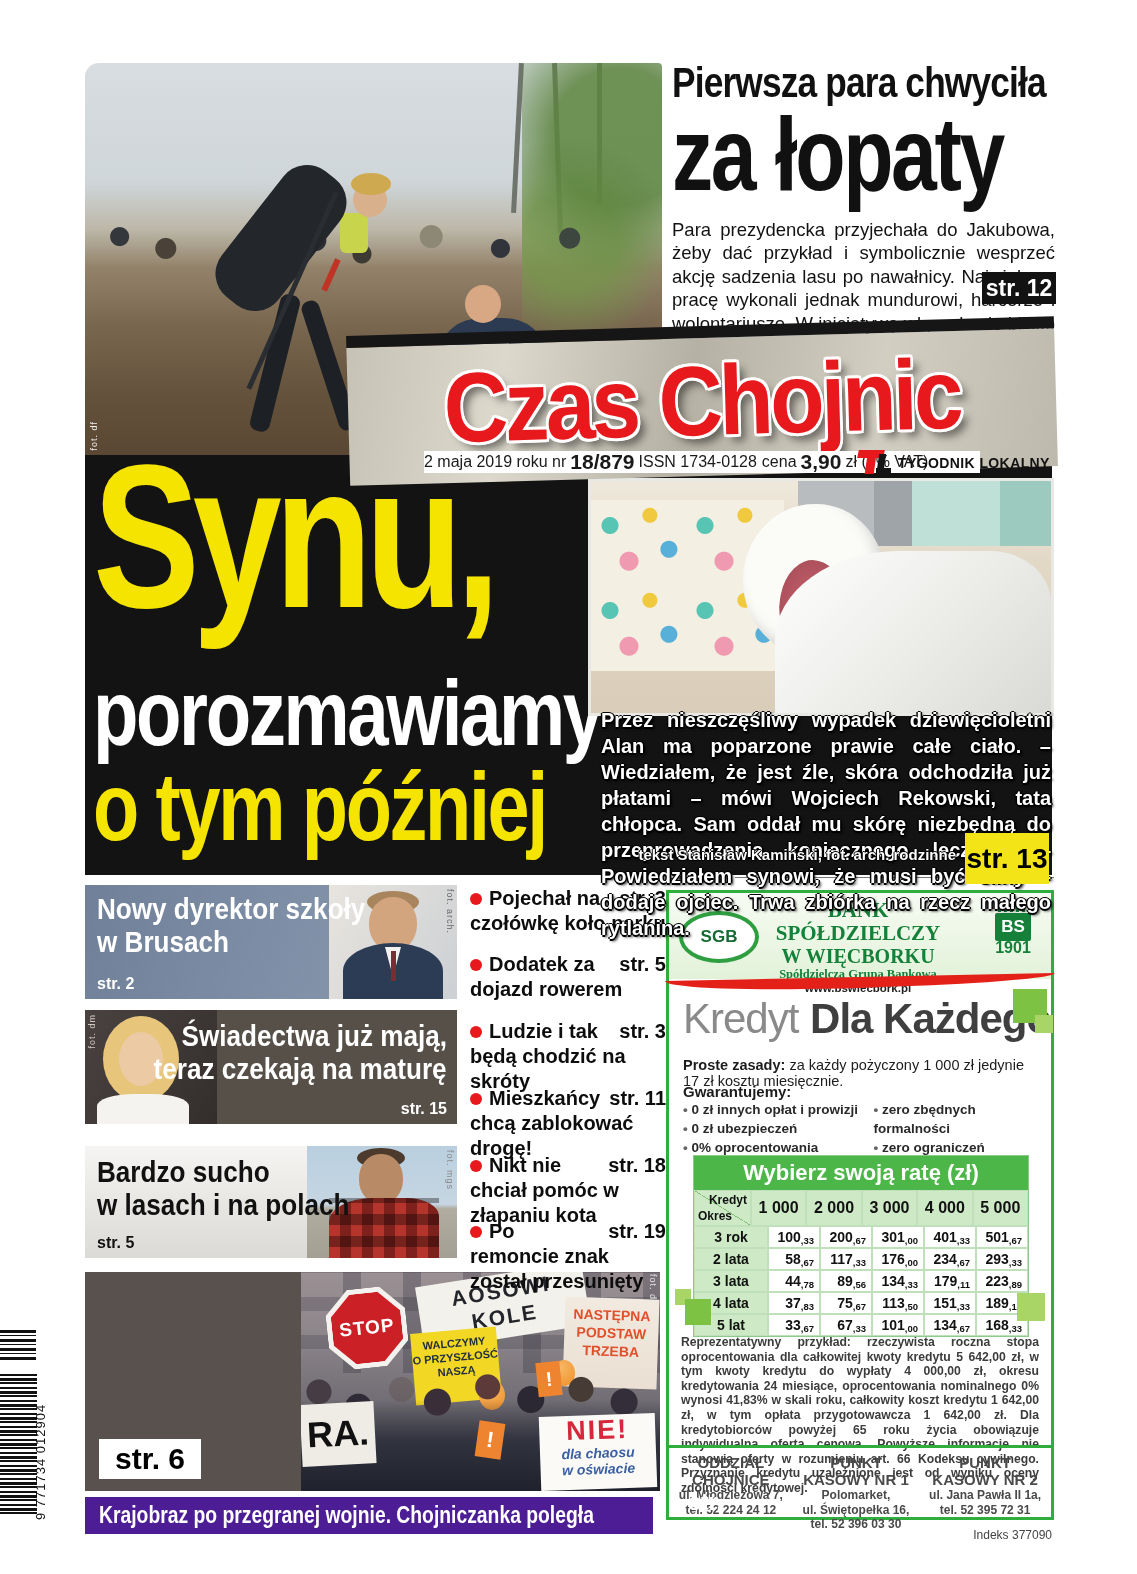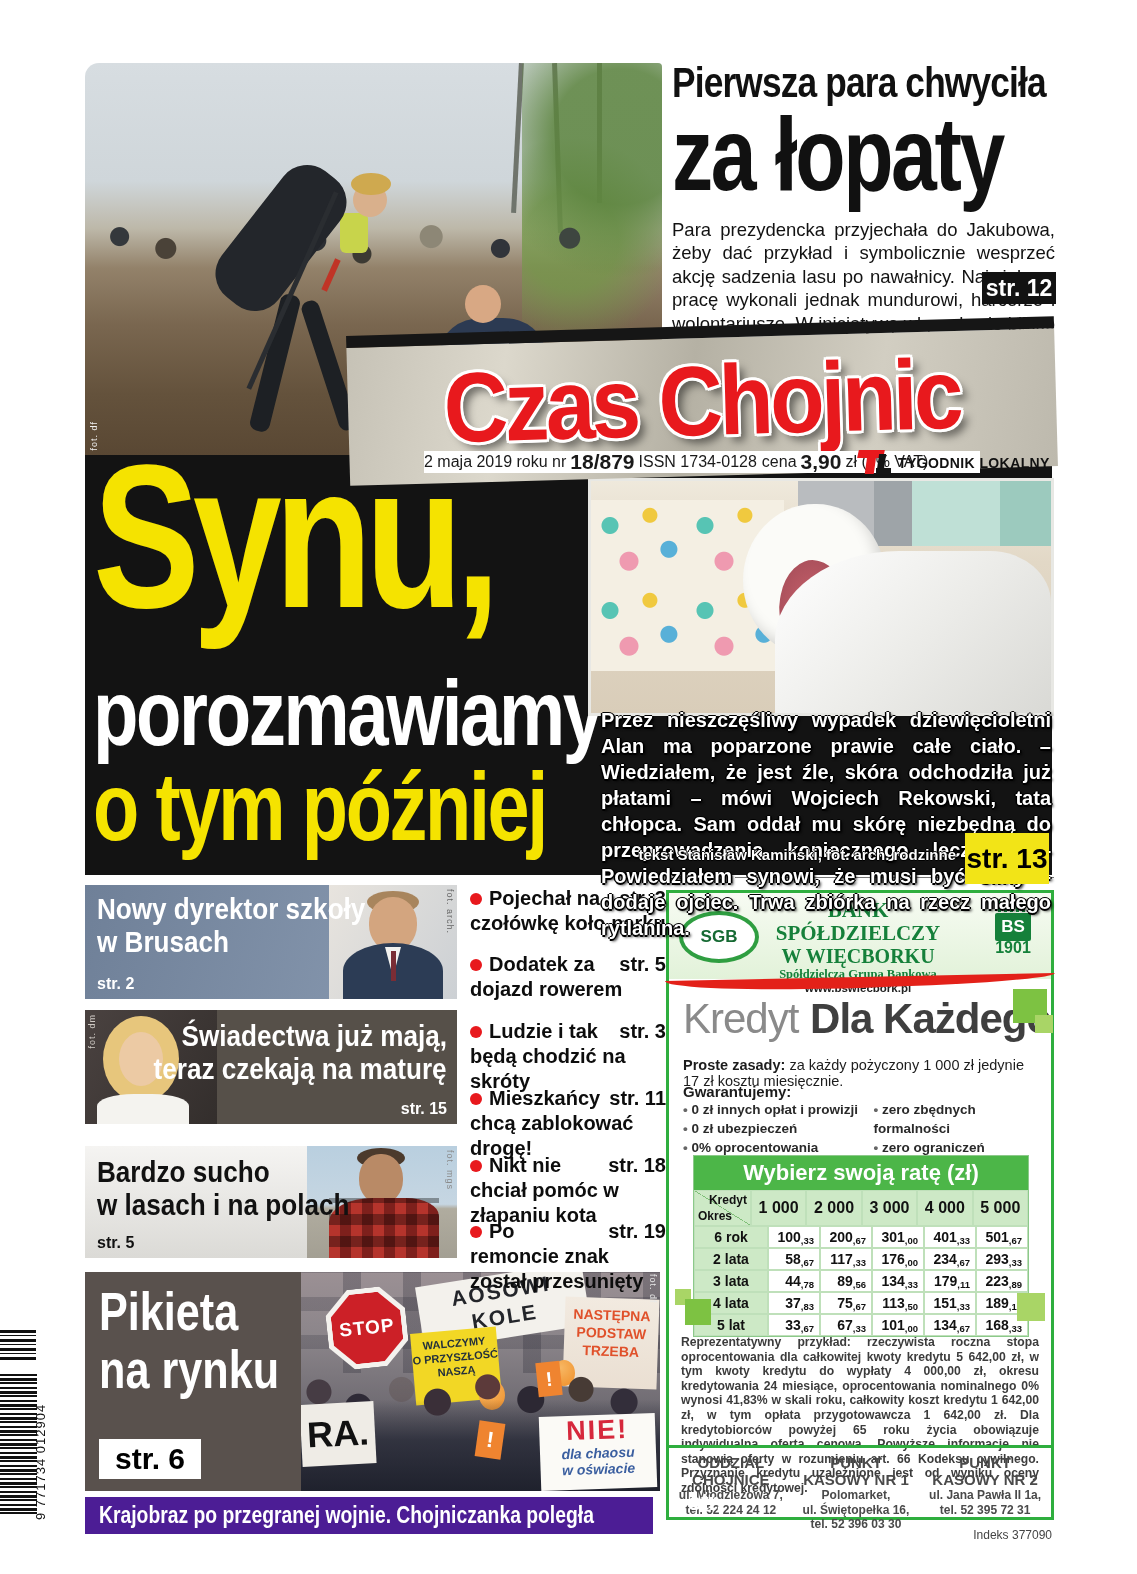--- a/index.html
+++ b/index.html
@@ -366,24 +366,20 @@
       <div class="photo-credit-v">fot. mgs</div>
     </div>
     <div class="title">
       <span class="cond">Bardzo sucho</span><br>
       <span class="cond">w lasach i na polach</span>
     </div>
     <div class="ref">str. 5</div>
   </div>
 
   <div id="card4-box" class="abs">
-    <div class="title">
-      <span class="cond">Pikieta</span><br>
-      <span class="cond">na rynku</span>
-    </div>
     <div class="ref-badge">str. 6</div>
   </div>
 
   <div id="card4-photo" class="abs">
     <div class="stop-rim"></div>
     <div class="stop-core">STOP</div>
     <div class="banner-white">
       <span>AOSOWI</span><br>
       <span>KOLE</span>
     </div>
@@ -469,21 +465,21 @@
           <span class="ck">Kredyt</span>
           <span class="co">Okres</span>
         </div>
         <div class="tc col">1 000</div>
         <div class="tc col">2 000</div>
         <div class="tc col">3 000</div>
         <div class="tc col">4 000</div>
         <div class="tc col">5 000</div>
       </div>
       <div class="tr trow">
-        <div class="tc lab">6 rok</div>
+        <div class="tc lab">3 rok</div>
         <div class="tc rate-val">100<span class="dec">,33</span></div>
         <div class="tc rate-val">200<span class="dec">,67</span></div>
         <div class="tc rate-val">301<span class="dec">,00</span></div>
         <div class="tc rate-val">401<span class="dec">,33</span></div>
         <div class="tc rate-val">501<span class="dec">,67</span></div>
       </div>
       <div class="tr trow">
         <div class="tc lab">2 lata</div>
         <div class="tc rate-val">58<span class="dec">,67</span></div>
         <div class="tc rate-val">117<span class="dec">,33</span></div>

